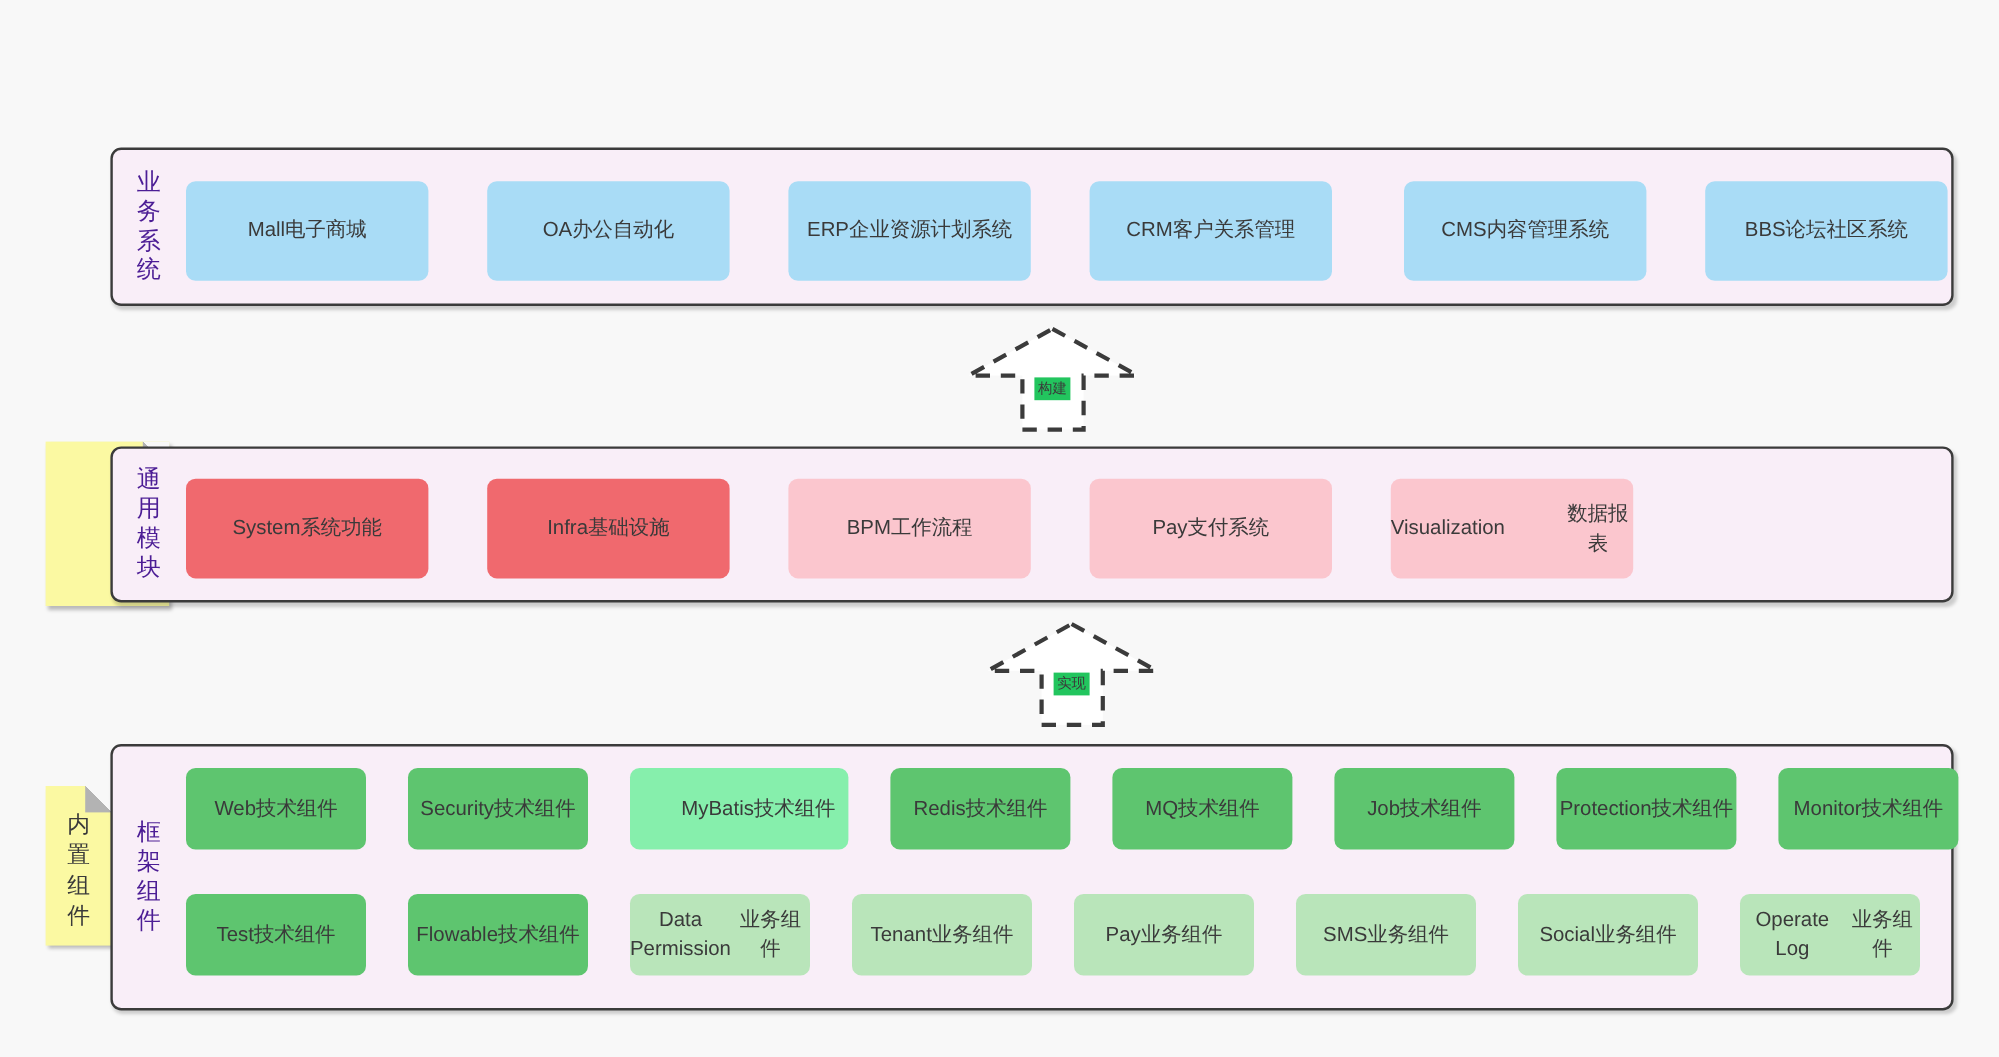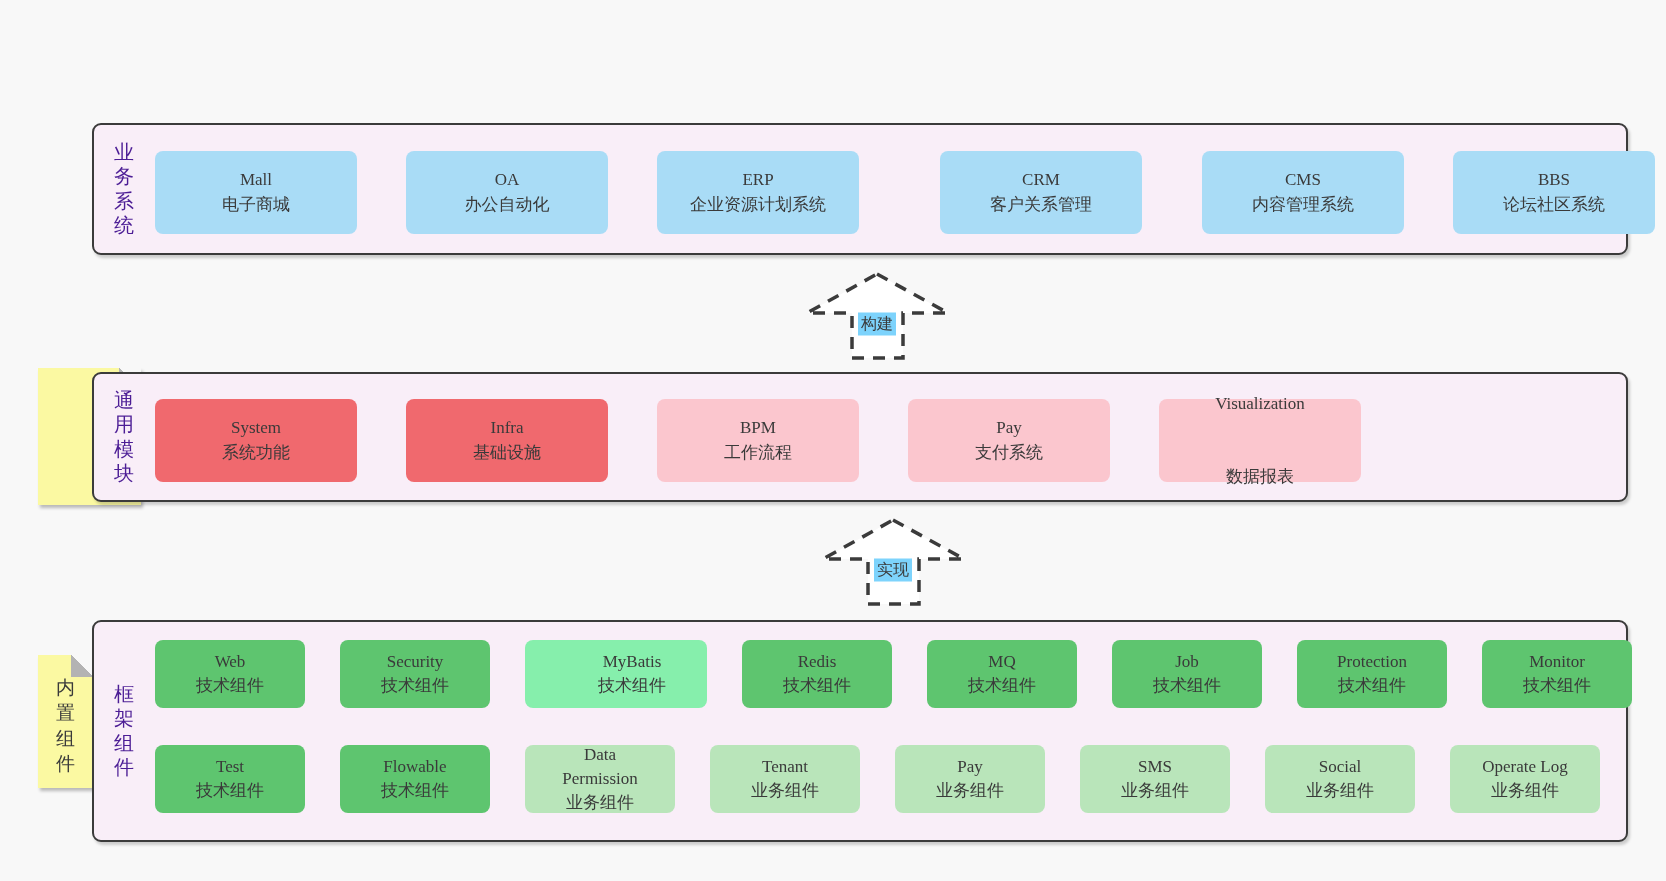--- a/index.html
+++ b/index.html
@@ -24,22 +24,22 @@
     word-break:break-all;text-align:center;color:#4c1d95;
   }
   .row{position:absolute;display:flex;}
   #panel-business .row{left:61px;top:26px;gap:49px;}
   #panel-modules  .row{left:61px;top:25px;gap:49px;}
   #panel-framework .row1{left:61px;top:18px;gap:35px;}
   #panel-framework .row2{left:61px;top:123px;gap:35px;}
   
   .box{
     width:202px;height:83px;border-radius:8px;
-    display:flex;flex-direction:column;align-items:center;justify-content:center;
-    text-align:center;font-size:17px;line-height:1.42;color:#3a3a3a;font-family:Liberation Serif, serif;
+    display:flex;flex-direction:row;align-items:center;justify-content:center;
+    text-align:center;font-size:17px;line-height:1.42;color:#3a3a3a;
   }
   #panel-framework .box{width:150px;height:68px;}
   .box-name{white-space:pre-line;}
   
   .note{
     position:absolute;left:38px;width:55px;background:#fbf9a2;
     box-shadow:2px 3px 3px rgba(0,0,0,0.25);
   }
   #note-features{top:368px;height:137px;padding-left:48px;}
   #note-components{top:655px;height:133px;}
@@ -51,21 +51,21 @@
     margin:20px auto 0;width:22px;font-size:19px;line-height:1.34;
     word-break:break-all;text-align:center;color:#3a3a3a;
   }
   
   .arrow{position:absolute;width:156px;height:96px;}
   #arrow-build{left:800px;top:268px;}
   #arrow-implement{left:816px;top:514px;}
   .arrow svg{display:block;width:156px;height:96px;}
   .arrow-label{
     position:absolute;left:77px;top:56px;transform:translate(-50%,-50%);
-    background:#7dd3fc;padding:1px 3px;font-size:16px;white-space:nowrap;
+    background:#22c55e;padding:1px 3px;font-size:12px;white-space:nowrap;
   }
 </style>
 </head>
 <body>
 
 <div id="stage">
 
   <div class="note" id="note-features">
     <div class="note-fold"></div>
     <div class="note-label">内置功能</div>
@@ -83,21 +83,21 @@
           <div class="box-sub">电子商城</div>
         </div>
         <div class="box" style="background: rgb(169, 220, 246);">
           <div class="box-name">OA</div>
           <div class="box-sub">办公自动化</div>
         </div>
         <div class="box" style="background: rgb(169, 220, 246);">
           <div class="box-name">ERP</div>
           <div class="box-sub">企业资源计划系统</div>
         </div>
-        <div class="box" style="background: rgb(169, 220, 246); margin-left: 32px;">
+        <div class="box" style="background: rgb(169, 220, 246);">
           <div class="box-name">CRM</div>
           <div class="box-sub">客户关系管理</div>
         </div>
         <div class="box" style="background: rgb(169, 220, 246); margin-left: 11px;">
           <div class="box-name">CMS</div>
           <div class="box-sub">内容管理系统</div>
         </div>
         <div class="box" style="background: rgb(169, 220, 246);">
           <div class="box-name">BBS</div>
           <div class="box-sub">论坛社区系统</div>

